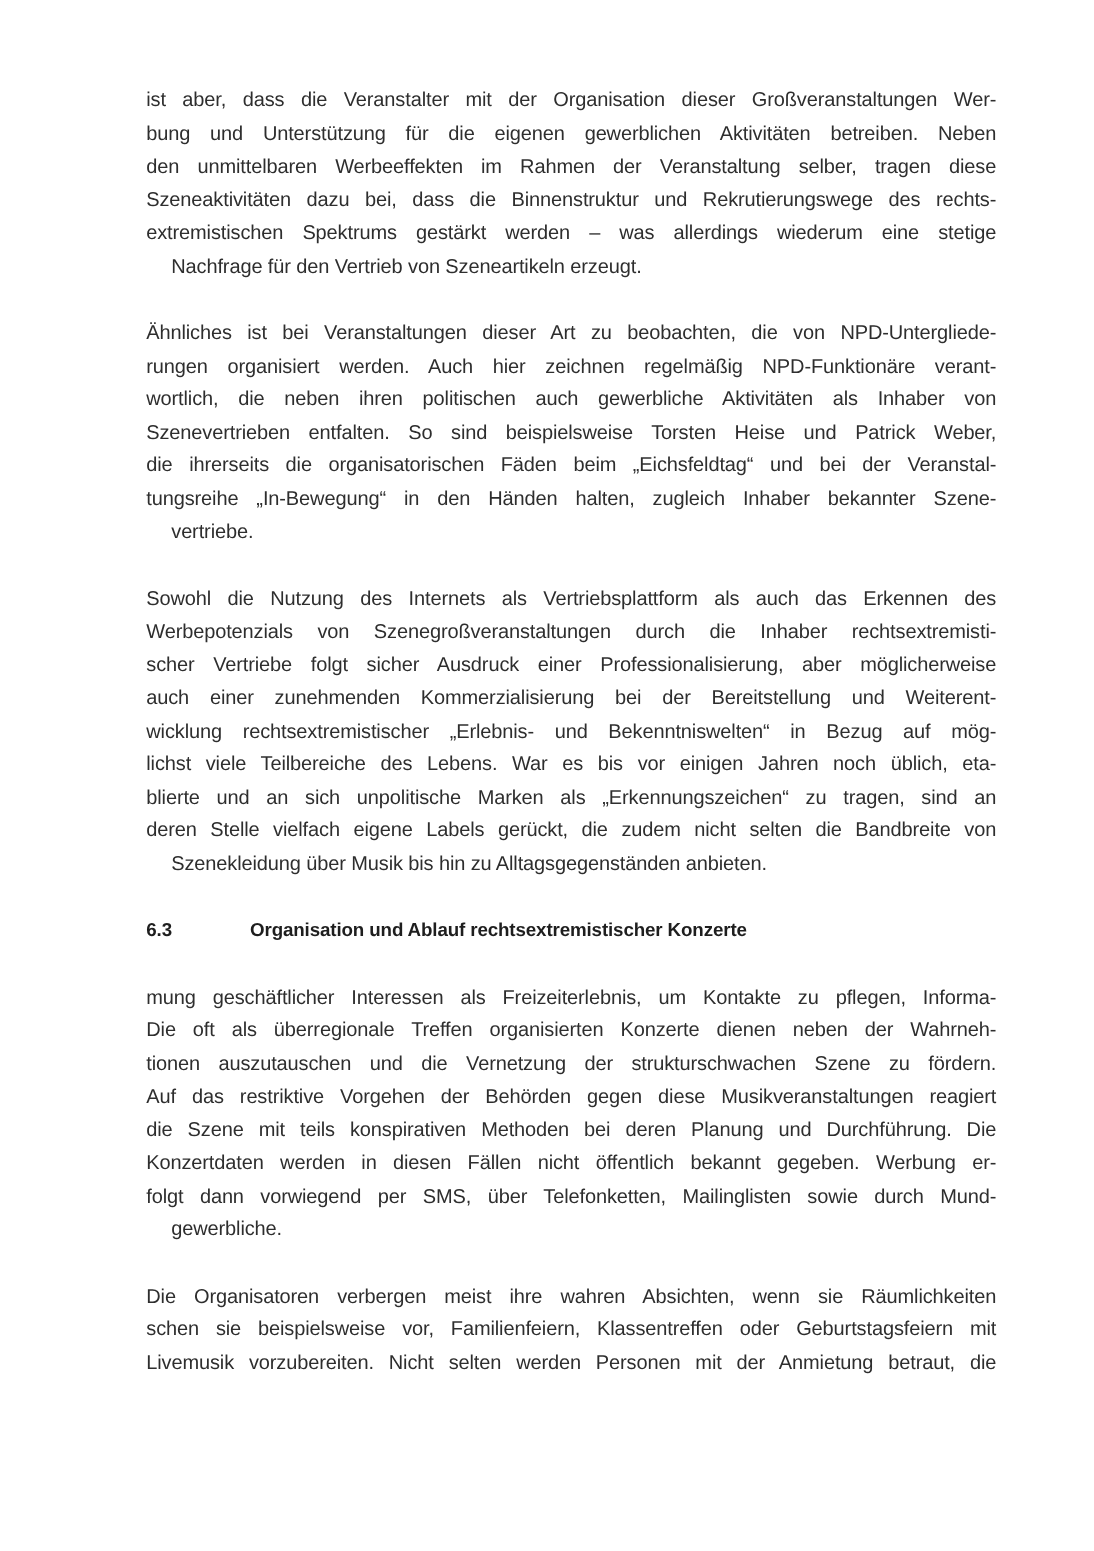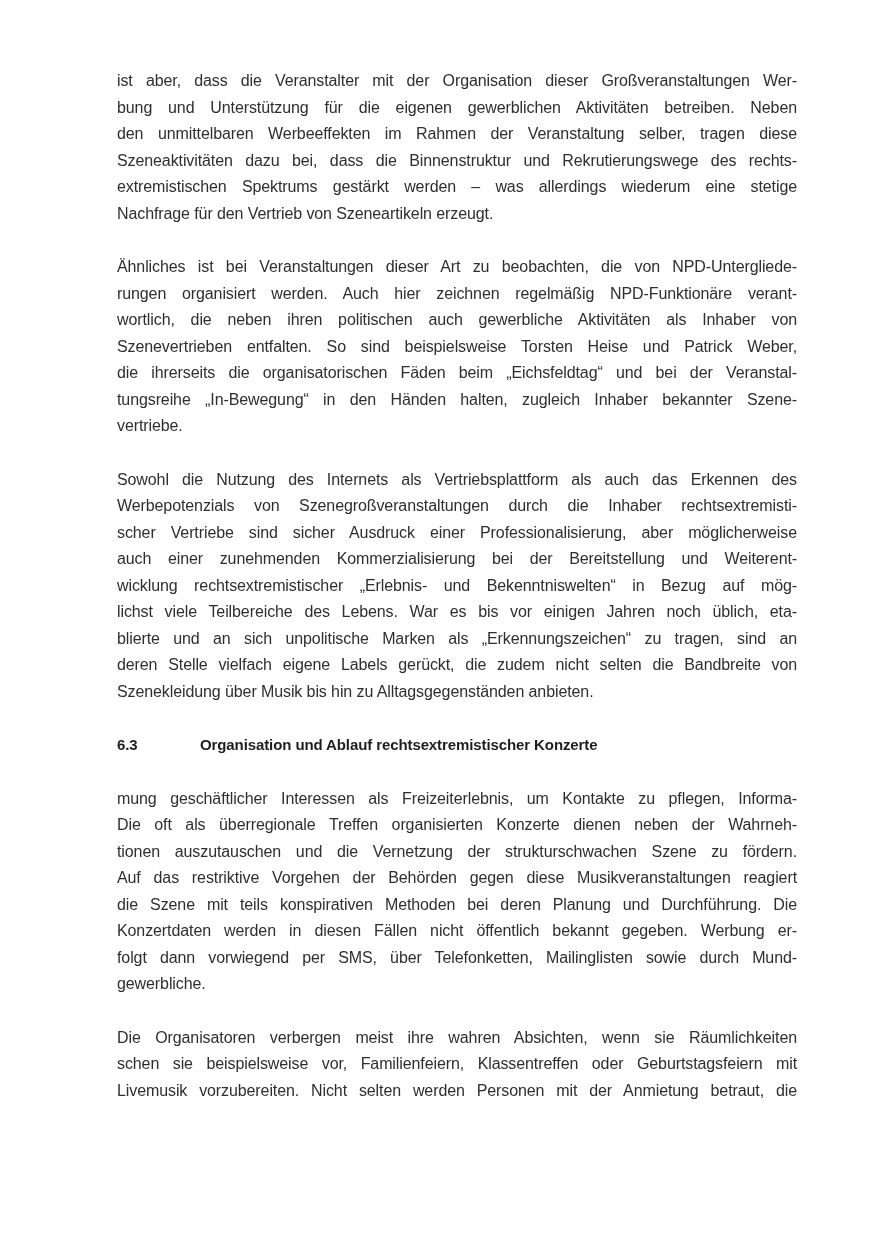--- a/index.html
+++ b/index.html
@@ -19,21 +19,21 @@
     color: #2e2e2e;
     font-size: 16px;
     letter-spacing: -0.1px;
   }
   .paragraph { margin: 0 0 27px 0; }
   .line {
     line-height: 26.5px;
     text-align: justify;
     text-align-last: justify;
   }
-  .line.last { text-align-last: left; }
+  .line.last { text-align-last: left; margin-left: 20px; }
   .heading {
     margin: 27px 0;
     font-weight: bold;
     font-size: 15px;
     line-height: 26.5px;
     color: #1e1e1e;
   }
   .heading-num { display: inline-block; width: 83px; }
   .footer {
     position: absolute;
@@ -66,21 +66,21 @@
         <div class="line">rungen organisiert werden. Auch hier zeichnen regelmäßig NPD-Funktionäre verant-</div>
         <div class="line">wortlich, die neben ihren politischen auch gewerbliche Aktivitäten als Inhaber von</div>
         <div class="line">Szenevertrieben entfalten. So sind beispielsweise Torsten Heise und Patrick Weber,</div>
         <div class="line">die ihrerseits die organisatorischen Fäden beim „Eichsfeldtag“ und bei der Veranstal-</div>
         <div class="line">tungsreihe „In-Bewegung“ in den Händen halten, zugleich Inhaber bekannter Szene-</div>
         <div class="line last">vertriebe.</div>
       </div>
       <div class="paragraph">
         <div class="line">Sowohl die Nutzung des Internets als Vertriebsplattform als auch das Erkennen des</div>
         <div class="line">Werbepotenzials von Szenegroßveranstaltungen durch die Inhaber rechtsextremisti-</div>
-        <div class="line">scher Vertriebe sind sicher Ausdruck einer Professionalisierung, aber möglicherweise</div>
+        <div class="line">scher Vertriebe folgt sicher Ausdruck einer Professionalisierung, aber möglicherweise</div>
         <div class="line">auch einer zunehmenden Kommerzialisierung bei der Bereitstellung und Weiterent-</div>
         <div class="line">wicklung rechtsextremistischer „Erlebnis- und Bekenntniswelten“ in Bezug auf mög-</div>
         <div class="line">lichst viele Teilbereiche des Lebens. War es bis vor einigen Jahren noch üblich, eta-</div>
         <div class="line">blierte und an sich unpolitische Marken als „Erkennungszeichen“ zu tragen, sind an</div>
         <div class="line">deren Stelle vielfach eigene Labels gerückt, die zudem nicht selten die Bandbreite von</div>
         <div class="line last">Szenekleidung über Musik bis hin zu Alltagsgegenständen anbieten.</div>
       </div>
       <div class="heading"><span class="heading-num">6.3</span><span>Organisation und Ablauf rechtsextremistischer Konzerte</span></div>
       <div class="paragraph">
         <div class="line">mung geschäftlicher Interessen als Freizeiterlebnis, um Kontakte zu pflegen, Informa-</div>

